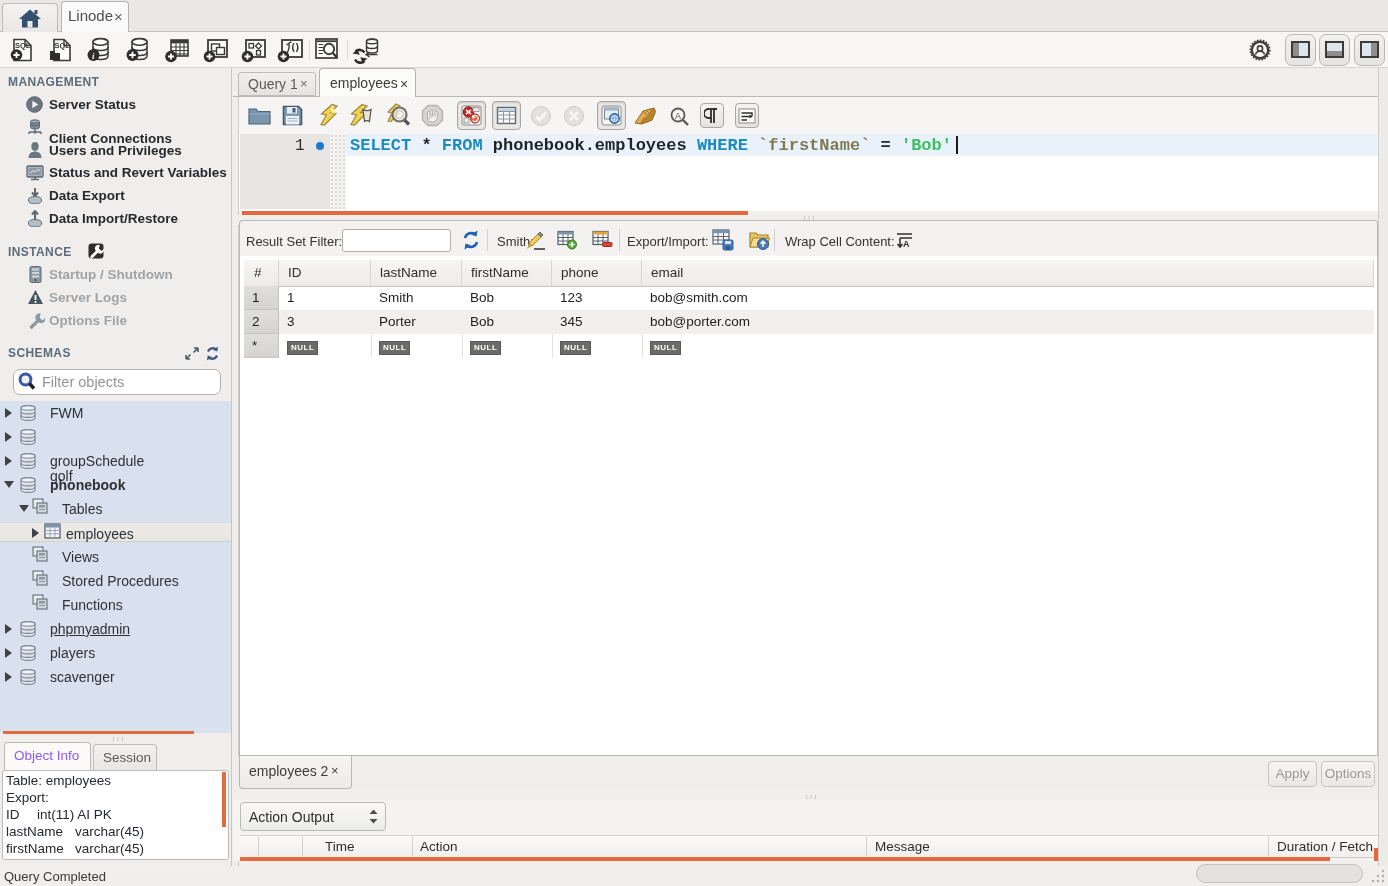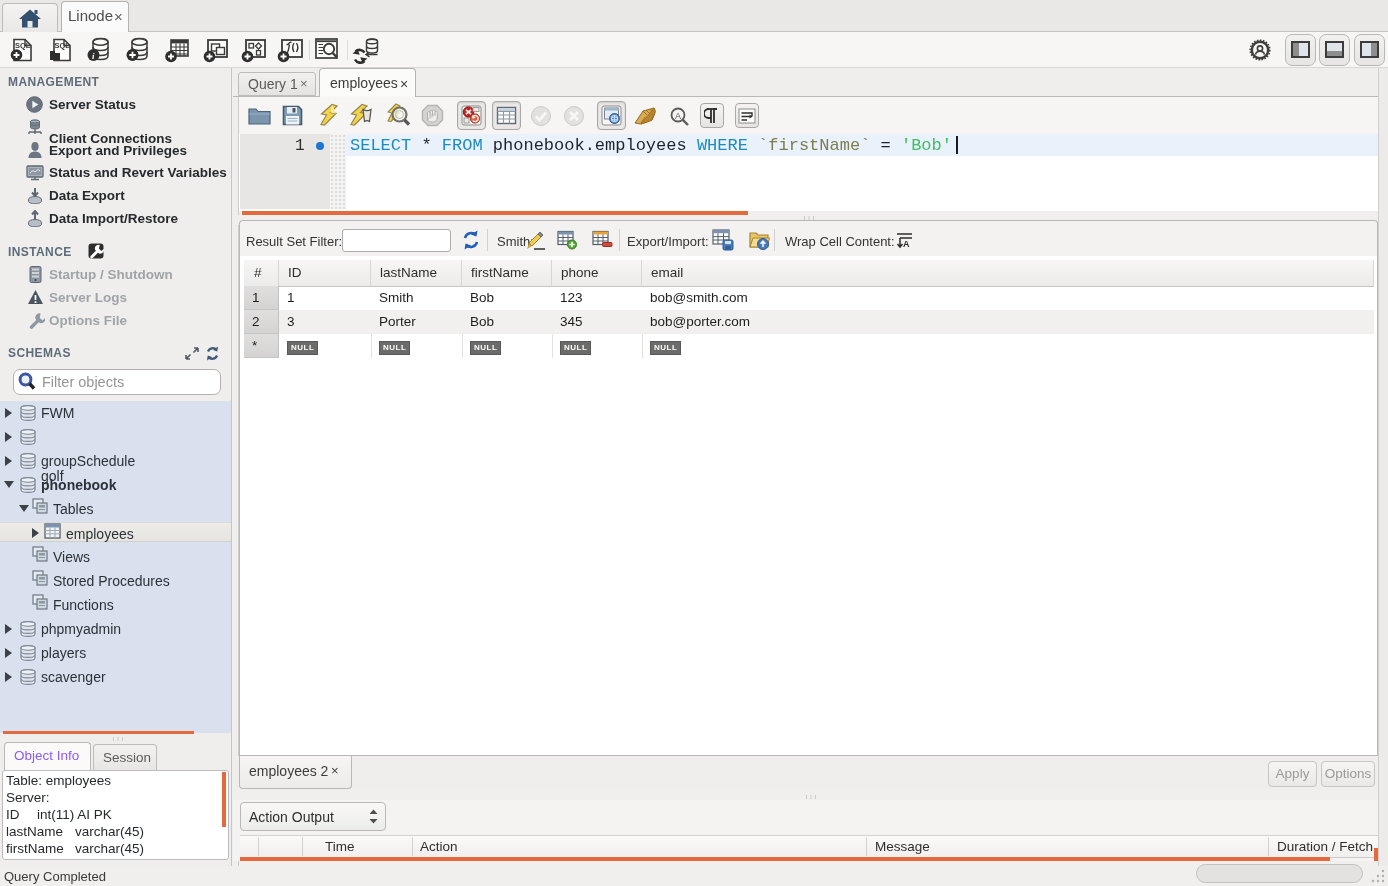--- a/index.html
+++ b/index.html
@@ -13,32 +13,32 @@
 #linodetab { left:61px; top:1px; width:68px; height:31px; background:#fbfafa; border:1px solid #b4b3b1; border-bottom:none; border-radius:4px 4px 0 0; color:#4e4e4e; font-size:15px; }
 
 #maintb { left:0; top:32px; width:1388px; height:36px; background:#f7f6f4; border-bottom:1px solid #d8d7d5; }
 .tbtn3 { top:34px; width:31px; height:32px; background:linear-gradient(#f2f1ef,#e6e5e3); border:1px solid #b9b8b6; border-radius:7px; }
 
 #sidebar { left:0; top:68px; width:232px; height:798px; background:#efeeec; border-right:1px solid #c6c5c3; }
 .sechead { font-size:12px; font-weight:bold; color:#5d6c79; letter-spacing:0.4px; }
 .mitem { font-size:13.5px; font-weight:bold; color:#26292d; }
 .mitem-dis { font-size:13.5px; font-weight:bold; color:#9fa4a9; }
 #treearea { left:0; top:401px; width:231px; height:332px; background:#d8e1ed; }
-.trow { position:absolute; left:0; width:209px; height:24px; font-size:14px; color:#2d3238; }
+.trow { position:absolute; left:9px; width:209px; height:24px; font-size:14px; color:#2d3238; }
 .tlabel { position:absolute; top:4px; }
 
 #qtabstrip { left:233px; top:68px; width:1155px; height:29px; background:#efeeec; border-bottom:1px solid #b9b8b6; }
 #qtab1 { left:238px; top:72px; width:78px; height:24px; background:linear-gradient(#f1f0ee,#e4e3e1); border:1px solid #bdbcba; border-radius:3px 3px 0 0; color:#5a5a5a; font-size:14px; }
 #qtab2 { left:319px; top:68px; width:97px; height:29px; background:#fbfbfa; border:1px solid #b4b3b1; border-bottom:none; border-radius:4px 4px 0 0; color:#3c3c3c; font-size:14px; }
 #edtoolbar { left:239px; top:97px; width:1139px; height:37px; background:#f6f5f3; }
 #editor { left:239px; top:134px; width:1139px; height:77px; background:#fff; }
 #gutter { left:240px; top:134px; width:90px; height:75px; background:#e7e6e4; }
 #foldmargin { left:330px; top:134px; width:16px; height:75px; background:#f4f3f1; background-image:radial-gradient(#dcdbd9 0.8px, transparent 0.9px); background-size:4px 4px; }
 #curline { left:346px; top:134px; width:1032px; height:22px; background:#e9f2fa; }
-#sqltext { left:350px; top:136px; font-family:"Liberation Mono", monospace; font-size:17px; font-weight:normal; white-space:pre; color:#1e2329; }
+#sqltext { left:350px; top:136px; font-family:"Liberation Mono", monospace; font-size:17px; font-weight:bold; white-space:pre; color:#1e2329; }
 .kw { color:#1d8bbf; }
 .bt { color:#7e7c52; }
 .str { color:#3fbf63; }
 
 #resrow { left:239px; top:220px; width:1139px; height:37px; background:#f3f2f0; border:1px solid #b9b8b6; border-bottom:1px solid #c9c8c6; border-radius:4px 4px 0 0; font-size:13px; color:#3a3a3a; }
 #grid { left:239px; top:256px; width:1139px; height:500px; background:#fff; border:1px solid #b9b8b6; border-top:none; }
 .gh { position:absolute; top:0; height:27px; background:linear-gradient(#f7f6f4,#ecebe9); border-right:1px solid #d7d6d4; border-bottom:1px solid #c6c5c3; font-size:13.5px; color:#2e2e2e; }
 .gc { position:absolute; height:24px; font-size:13.5px; color:#1e1e1e; padding:4px 0 0 8px; }
 .rnum { background:linear-gradient(#e0dfdd,#d4d3d1); border-bottom:1px solid #c6c5c3; }
 .null { display:inline-block; background:#6b6b69; color:#fff; font-size:8px; font-weight:bold; padding:1.5px 3px; letter-spacing:0.5px; margin-top:2px; border:1px solid #585856; }
@@ -221,21 +221,21 @@
  <ellipse cx="8" cy="12.5" rx="6.5" ry="3" fill="#b7bfc6" stroke="#5d6873" stroke-width="1"></ellipse>
  <path d="M1.5 12.5 L1.5 14 C1.5 15.7 4.5 16.8 8 16.8 C11.5 16.8 14.5 15.7 14.5 14 L14.5 12.5" fill="#b7bfc6" stroke="#5d6873" stroke-width="1"></path>
 </svg>
 <svg class="abs" style="left:27px;top:210px;" width="16" height="17" viewBox="0 0 16 17">
  <path d="M8 9 L8 2 M5 4.5 L8 1 L11 4.5" fill="none" stroke="#5d6873" stroke-width="2"></path>
  <ellipse cx="8" cy="12.5" rx="6.5" ry="3" fill="#b7bfc6" stroke="#5d6873" stroke-width="1"></ellipse>
  <path d="M1.5 12.5 L1.5 14 C1.5 15.7 4.5 16.8 8 16.8 C11.5 16.8 14.5 15.7 14.5 14 L14.5 12.5" fill="#b7bfc6" stroke="#5d6873" stroke-width="1"></path>
 </svg>
 <div class="abs mitem" style="left:49px;top:97px;">Server Status</div>
 <div class="abs mitem" style="left:49px;top:120px;margin-top:11px;">Client Connections</div>
-<div class="abs mitem" style="left:49px;top:143px;">Export and Privileges</div>
+<div class="abs mitem" style="left:49px;top:143px;">Users and Privileges</div>
 <div class="abs mitem" style="left:49px;top:165px;">Status and Revert Variables</div>
 <div class="abs mitem" style="left:49px;top:188px;">Data Export</div>
 <div class="abs mitem" style="left:49px;top:211px;">Data Import/Restore</div>
 <div class="abs sechead" style="left:8px;top:245px;">INSTANCE</div>
 <svg class="abs" style="left:88px;top:243px;" width="16" height="16" viewBox="0 0 16 16">
  <rect x="0.5" y="0.5" width="15" height="15" rx="3" fill="#2e2e2e"></rect>
  <path d="M11.8 2 a3.6 3.6 0 0 0 -3.9 5.8 L2.6 13 a1.5 1.5 0 0 0 2.1 2.1 L9.9 9.8 a3.6 3.6 0 0 0 5.8 -3.9 L13.4 8.1 L10.9 5.6 Z" fill="#fff"></path>
 </svg>
 <svg class="abs" style="left:29px;top:266px;" width="13" height="17" viewBox="0 0 13 17">
  <rect x="1" y="0.5" width="11" height="16" rx="1.5" fill="#8d98a2" stroke="#5d6873" stroke-width="1"></rect>
@@ -294,21 +294,21 @@
 <div class="abs trow" style="top:545px;">
     <span class="tlabel" style="left:53px;">Views</span>
   </div>
 <div class="abs trow" style="top:569px;">
     <span class="tlabel" style="left:53px;">Stored Procedures</span>
   </div>
 <div class="abs trow" style="top:593px;">
     <span class="tlabel" style="left:53px;">Functions</span>
   </div>
 <div class="abs trow" style="top:617px;">
-    <span class="tlabel" style="left:41px;">phpmyadmin</span>
+    <span class="tlabel" style="left:41px;text-decoration:underline;">phpmyadmin</span>
   </div>
 <div class="abs trow" style="top:641px;">
     <span class="tlabel" style="left:41px;">players</span>
   </div>
 <div class="abs trow" style="top:665px;">
     <span class="tlabel" style="left:41px;">scavenger</span>
   </div>
 
 <svg class="abs" id="treedeco" style="left:0;top:401px;" width="231" height="300" viewBox="0 0 231 300">
  <g fill="#3c4248">
@@ -359,21 +359,21 @@
       <path d="M10.5 1 L10.5 5"></path>
     </g>
   </svg>
 
 <div class="abs" style="left:4px;top:742px;width:87px;height:29px;background:#fbfaf9;border:1px solid #b9b8b6;border-bottom:none;border-radius:4px 4px 0 0;"></div>
 <div class="abs" style="left:14px;top:748px;font-size:13.5px;color:#8b5cf6;">Object Info</div>
 <div class="abs" style="left:93px;top:744px;width:64px;height:27px;background:linear-gradient(#f2f1ef,#e7e6e4);border:1px solid #bdbcba;border-bottom:none;border-radius:4px 4px 0 0;"></div>
 <div class="abs" style="left:103px;top:750px;font-size:13.5px;color:#5a5a5a;">Session</div>
 <div class="abs" style="left:2px;top:770px;width:227px;height:90px;background:#fff;border:1px solid #bdbcba;border-radius:3px;"></div>
 <div class="abs" style="left:6px;top:773px;font-size:13.5px;color:#26292d;">Table: employees</div>
-<div class="abs" style="left:6px;top:790px;font-size:13.5px;color:#26292d;">Server:</div>
+<div class="abs" style="left:6px;top:790px;font-size:13.5px;color:#26292d;">Export:</div>
 <div class="abs" style="left:6px;top:807px;font-size:13.5px;color:#26292d;">ID</div>
 <div class="abs" style="left:37px;top:807px;font-size:13.5px;color:#26292d;">int(11) AI PK</div>
 <div class="abs" style="left:6px;top:824px;font-size:13.5px;color:#26292d;">lastName</div>
 <div class="abs" style="left:75px;top:824px;font-size:13.5px;color:#26292d;">varchar(45)</div>
 <div class="abs" style="left:6px;top:841px;font-size:13.5px;color:#26292d;">firstName</div>
 <div class="abs" style="left:75px;top:841px;font-size:13.5px;color:#26292d;">varchar(45)</div>
 <div class="abs orange" style="left:222px;top:772px;width:4px;height:55px;"></div>
 
 <div class="abs" style="left:233px;top:68px;width:6px;height:798px;background:#efeeec;border-right:1px solid #cdccca;"></div>
 

